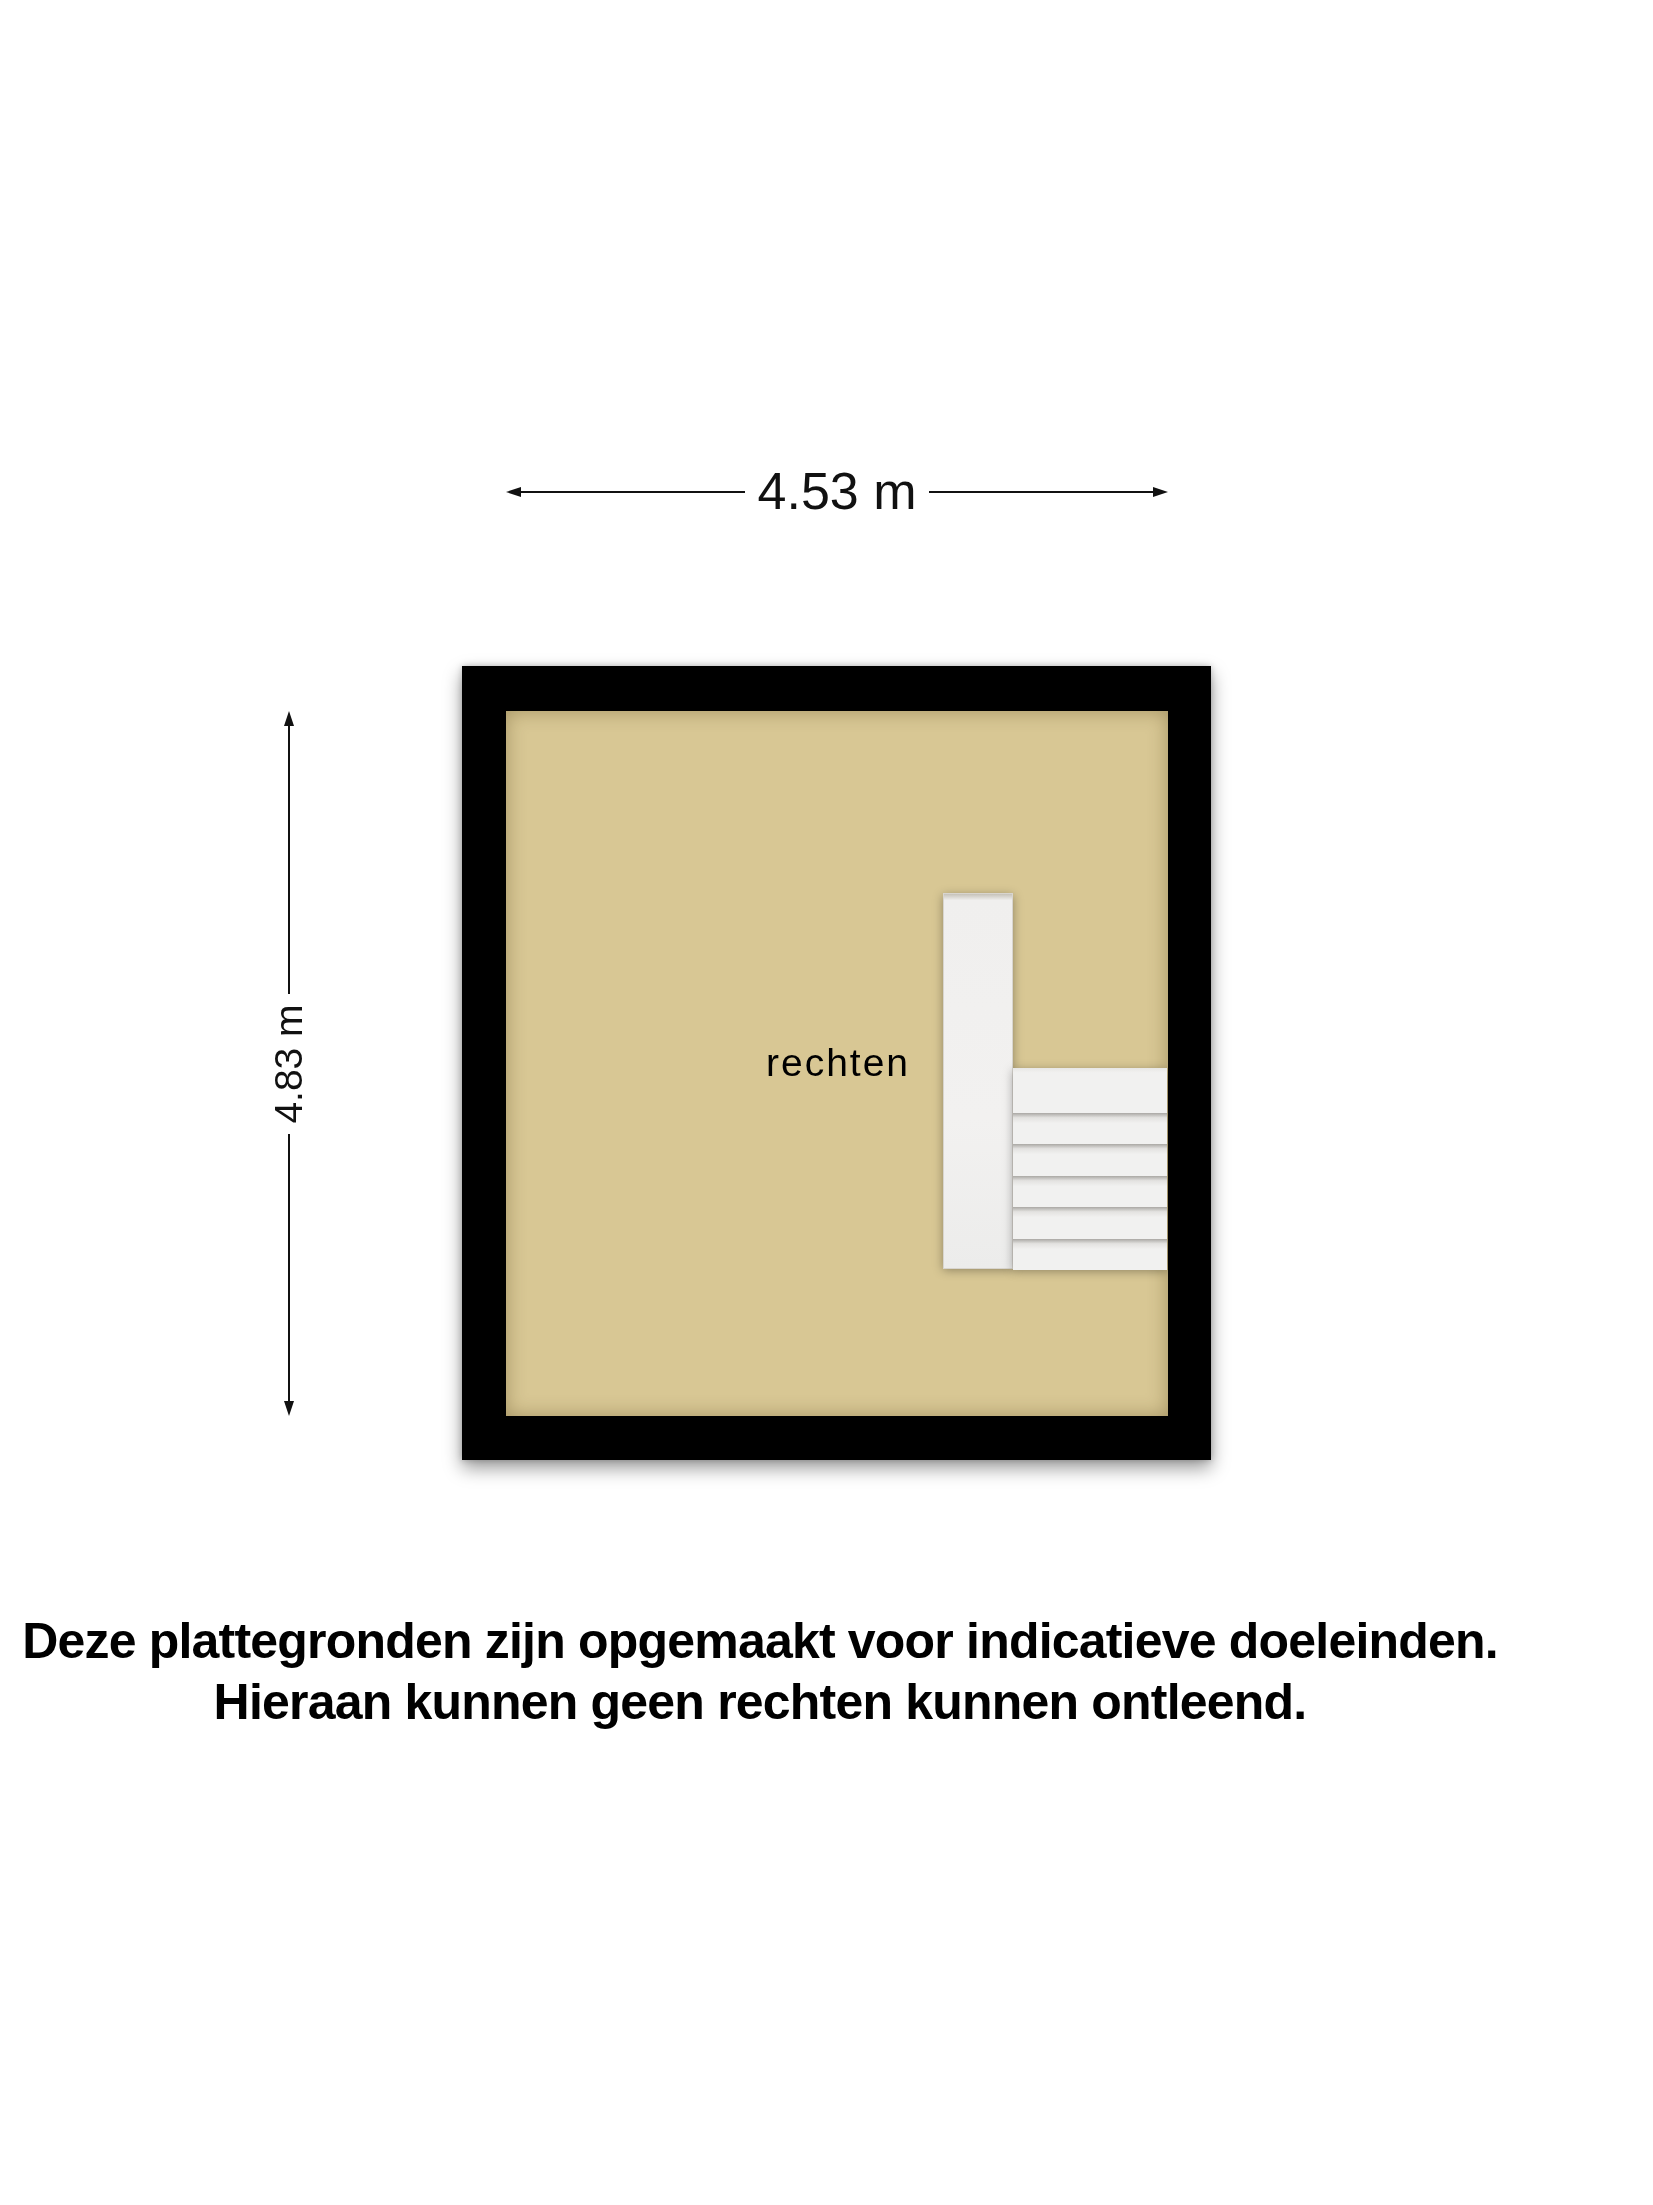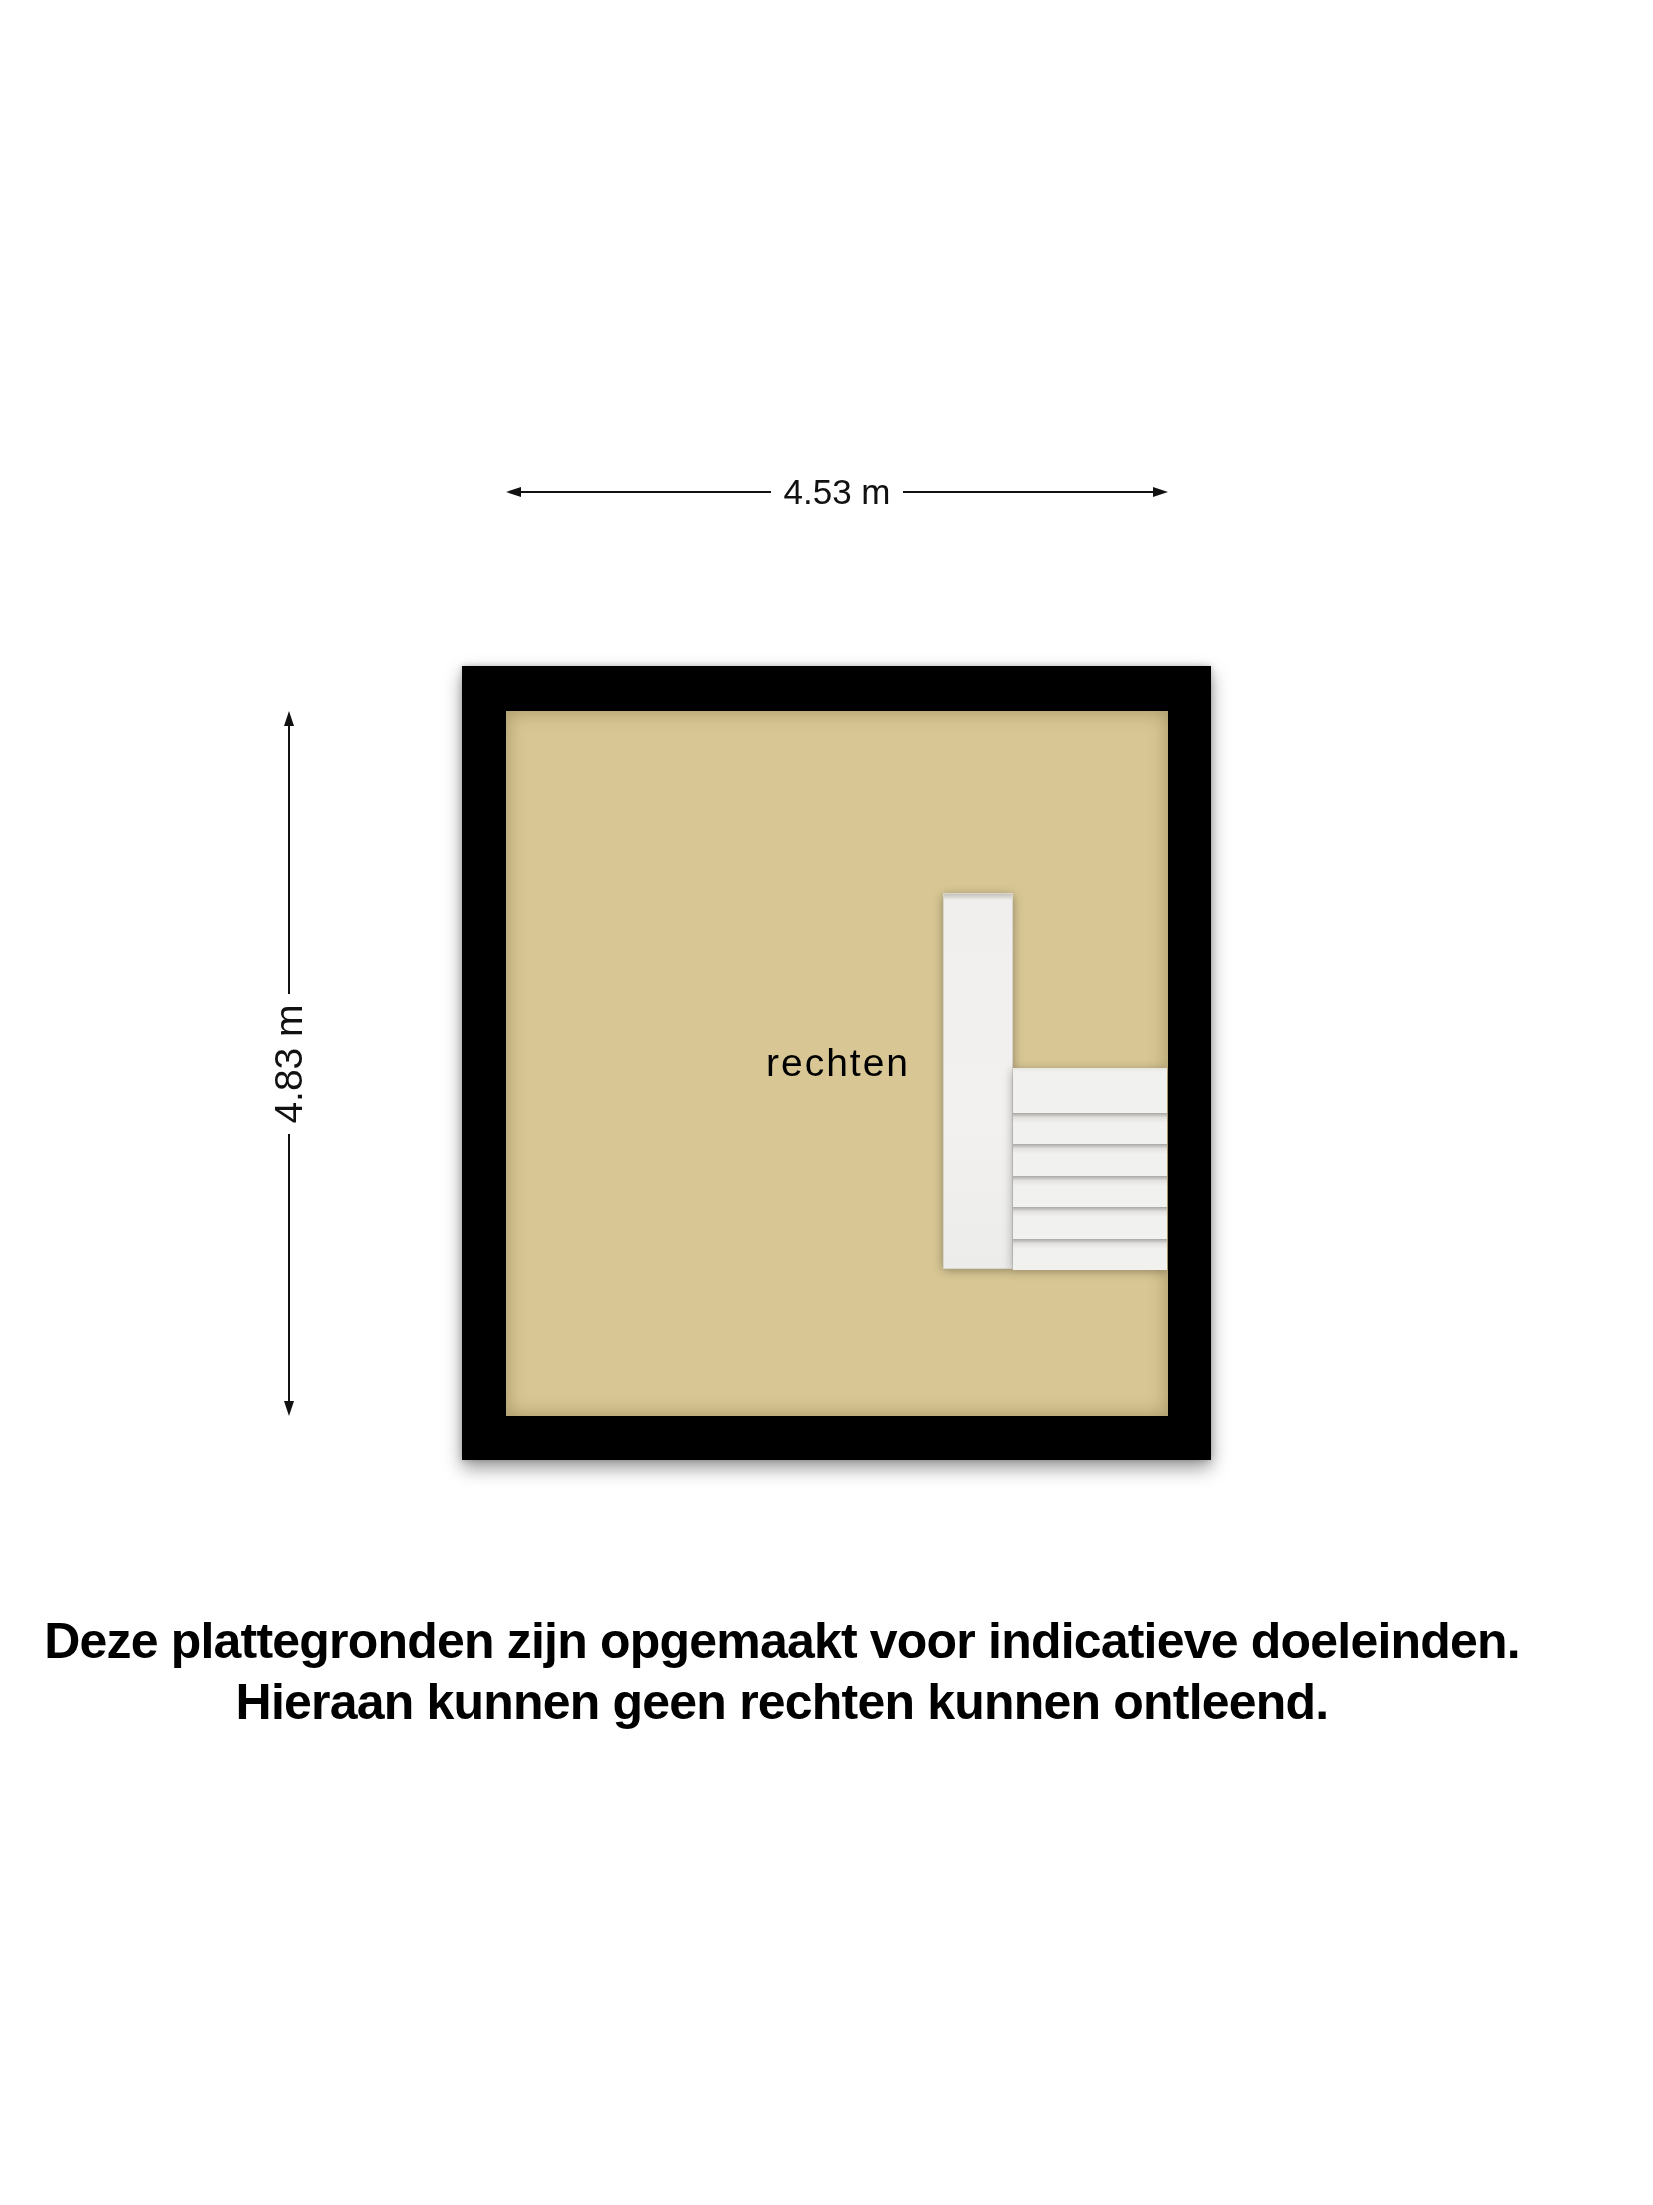--- a/index.html
+++ b/index.html
@@ -65,21 +65,21 @@
     border-bottom: 15.8px solid var(--color-dimension, #111111);
   }
   .arrowhead-down {
     width: 0; height: 0;
     border-left: 5.5px solid transparent;
     border-right: 5.5px solid transparent;
     border-top: 15.8px solid var(--color-dimension, #111111);
   }
   .dim-label-h {
     padding: 0 12.6px;
-    font-size: 35px;
+    font-size: 52px;
     line-height: 31.5px;
     color: var(--color-dimension, #111111);
     white-space: nowrap;
   }
   .dim-label-v-wrap {
     height: 140px;
     width: 31.5px;
     display: flex;
     align-items: center;
     justify-content: center;
@@ -157,21 +157,20 @@
     position: absolute;
     left: 0;
     top: 1611px;
     width: 1520px;
     text-align: center;
     font-weight: bold;
     font-size: 50px;
     line-height: 61px;
     letter-spacing: -0.8px;
     color: var(--color-text, #000000);
-    margin-left: 22px;
   }
 </style>
 </head>
 <body>
 
 <div class="canvas">
 
   <div class="dim-h">
     <div class="arrowhead-left"></div>
     <div class="dim-line-h"></div>

